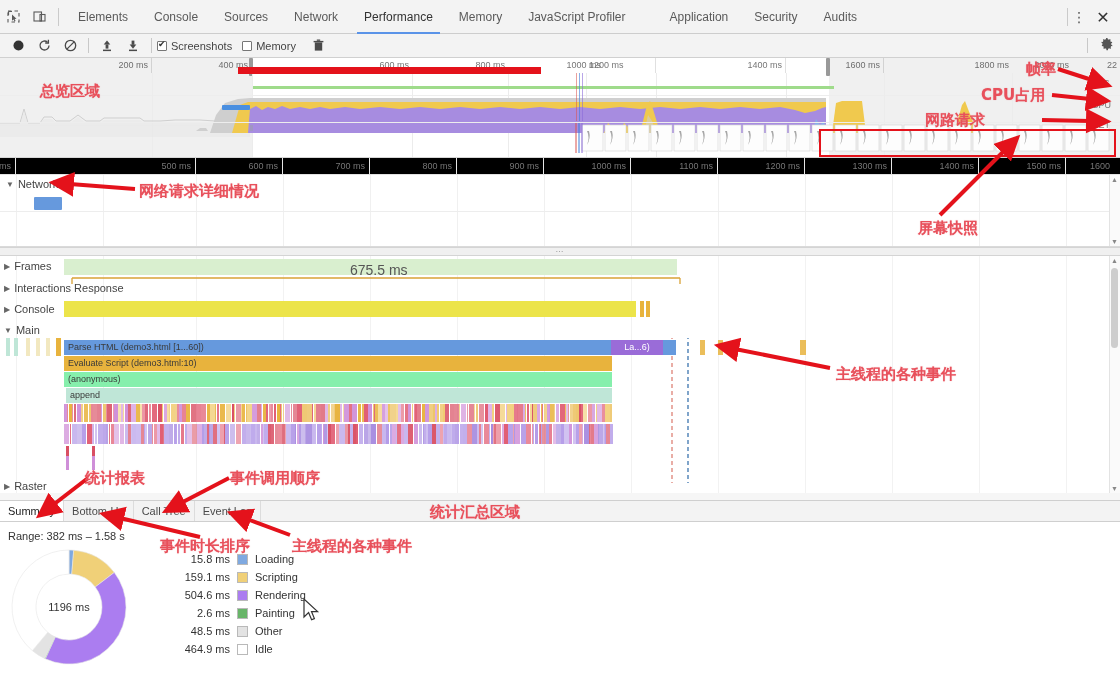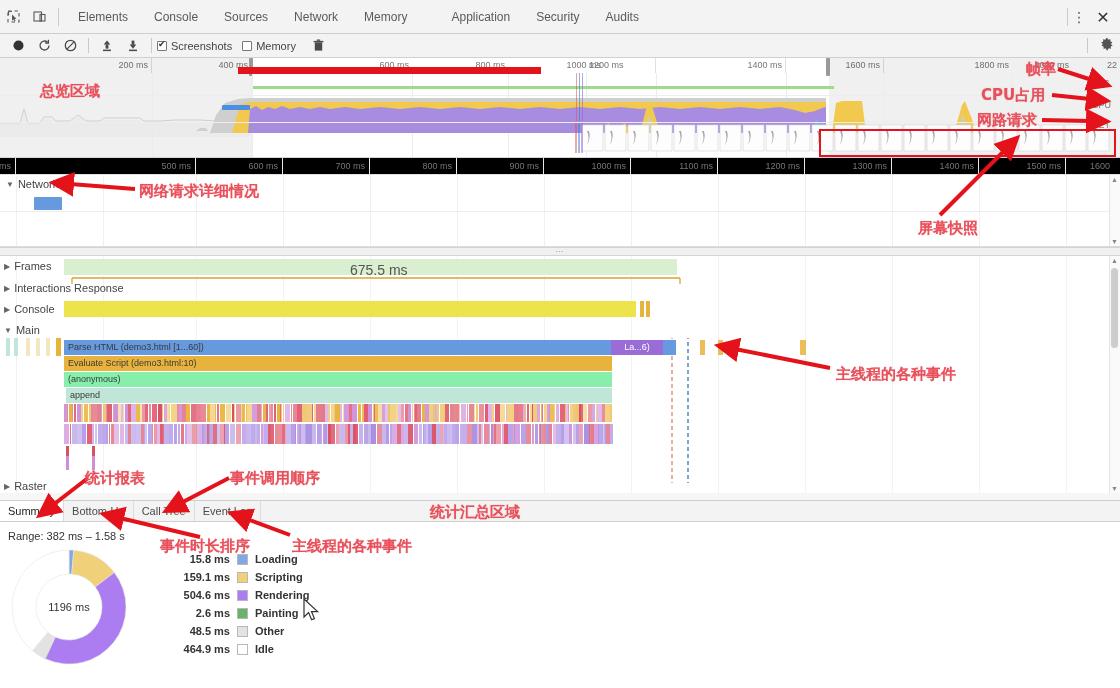--- a/index.html
+++ b/index.html
@@ -110,21 +110,21 @@
   .range-txt { font-size:11px; color:#333; margin-bottom:6px; }
   .sum-body { display:flex; align-items:flex-start; }
   .donut-wrap { position:relative; width:130px; height:120px; margin-left:2px; }
   .donut { position:relative; width:118px; height:118px; border-radius:50%; }
   .donut-hole {
     position:absolute; left:50%; top:50%; transform:translate(-50%,-50%);
     width:64px; height:64px; border-radius:50%; background:#fff;
     display:flex; align-items:center; justify-content:center;
     font-size:11px; color:#333;text-align:center;
   }
-  .legend { margin-left:28px; margin-top:2px;font-weight:bold; }
+  .legend { margin-left:28px; margin-top:2px; }
   .leg-row { display:flex; align-items:center; height:18px; font-size:11px; color:#333; }
   .leg-val { width:62px; text-align:right; margin-right:7px; }
   .leg-sw { width:11px; height:11px; border:1px solid #b9b9b9; margin-right:7px; }
   .leg-name { color:#333; }
 
   
   .anno {
     position:absolute; color:#e8505b; font-size:15px; font-weight:bold;
     font-family:"DejaVu Sans", sans-serif; white-space:nowrap; z-index:40;
     text-shadow:0 0 1px rgba(232,80,91,.5);
@@ -151,21 +151,23 @@
         <rect x="1" y="2" width="7.5" height="9" fill="none" stroke="#5a5a5a" stroke-width="1.1"></rect>
         <rect x="7" y="4.5" width="5" height="6.5" fill="none" stroke="#5a5a5a" stroke-width="1.1"></rect>
       </svg>
   </div>
   <div class="tb-sep"></div>
   <div class="devtools-tabs">
     <div class="dt-tab">Elements</div>
     <div class="dt-tab">Console</div>
     <div class="dt-tab">Sources</div>
     <div class="dt-tab">Network</div>
+    <div class="dt-tab active">Performance</div>
     <div class="dt-tab">Memory</div>
+    <div class="dt-tab">JavaScript Profiler</div>
     <div class="dt-tab" style="margin-left:18px">Application</div>
     <div class="dt-tab">Security</div>
     <div class="dt-tab">Audits</div>
   </div>
   <div class="tabbar-right">
     <div style="width:1px;height:18px;background:#cacaca;"></div>
     <div class="vdots">⋮</div>
     <div class="closex">✕</div>
   </div>
 </div>
@@ -931,21 +933,21 @@
   <line x1="229" y1="478" x2="181" y2="503" stroke="#e4121b" stroke-width="4" marker-end="url(#ah)"></line>
 
   <line x1="200" y1="537" x2="120" y2="518" stroke="#e4121b" stroke-width="4" marker-end="url(#ah)"></line>
 
   <line x1="290" y1="535" x2="247" y2="519" stroke="#e4121b" stroke-width="4" marker-end="url(#ah)"></line>
 </svg>
 
 <div class="anno" style="left:40px;top:82px">总览区域</div>
 <div class="anno" style="left:1026px;top:60px">帧率</div>
 <div class="anno" style="left:981px;top:86px">CPU占用</div>
-<div class="anno" style="left:977px;top:111px">网路请求</div>
+<div class="anno" style="left:925px;top:111px">网路请求</div>
 <div class="anno" style="left:139px;top:182px">网络请求详细情况</div>
 <div class="anno" style="left:918px;top:219px">屏幕快照</div>
 <div class="anno" style="left:836px;top:365px">主线程的各种事件</div>
 <div class="anno" style="left:85px;top:469px">统计报表</div>
 <div class="anno" style="left:230px;top:469px">事件调用顺序</div>
 <div class="anno" style="left:430px;top:503px">统计汇总区域</div>
 <div class="anno" style="left:160px;top:537px">事件时长排序</div>
 <div class="anno" style="left:292px;top:537px">主线程的各种事件</div>
 
 <svg class="cursor-arrow" style="left:303px;top:598px" width="17" height="24" viewBox="0 0 17 24">

